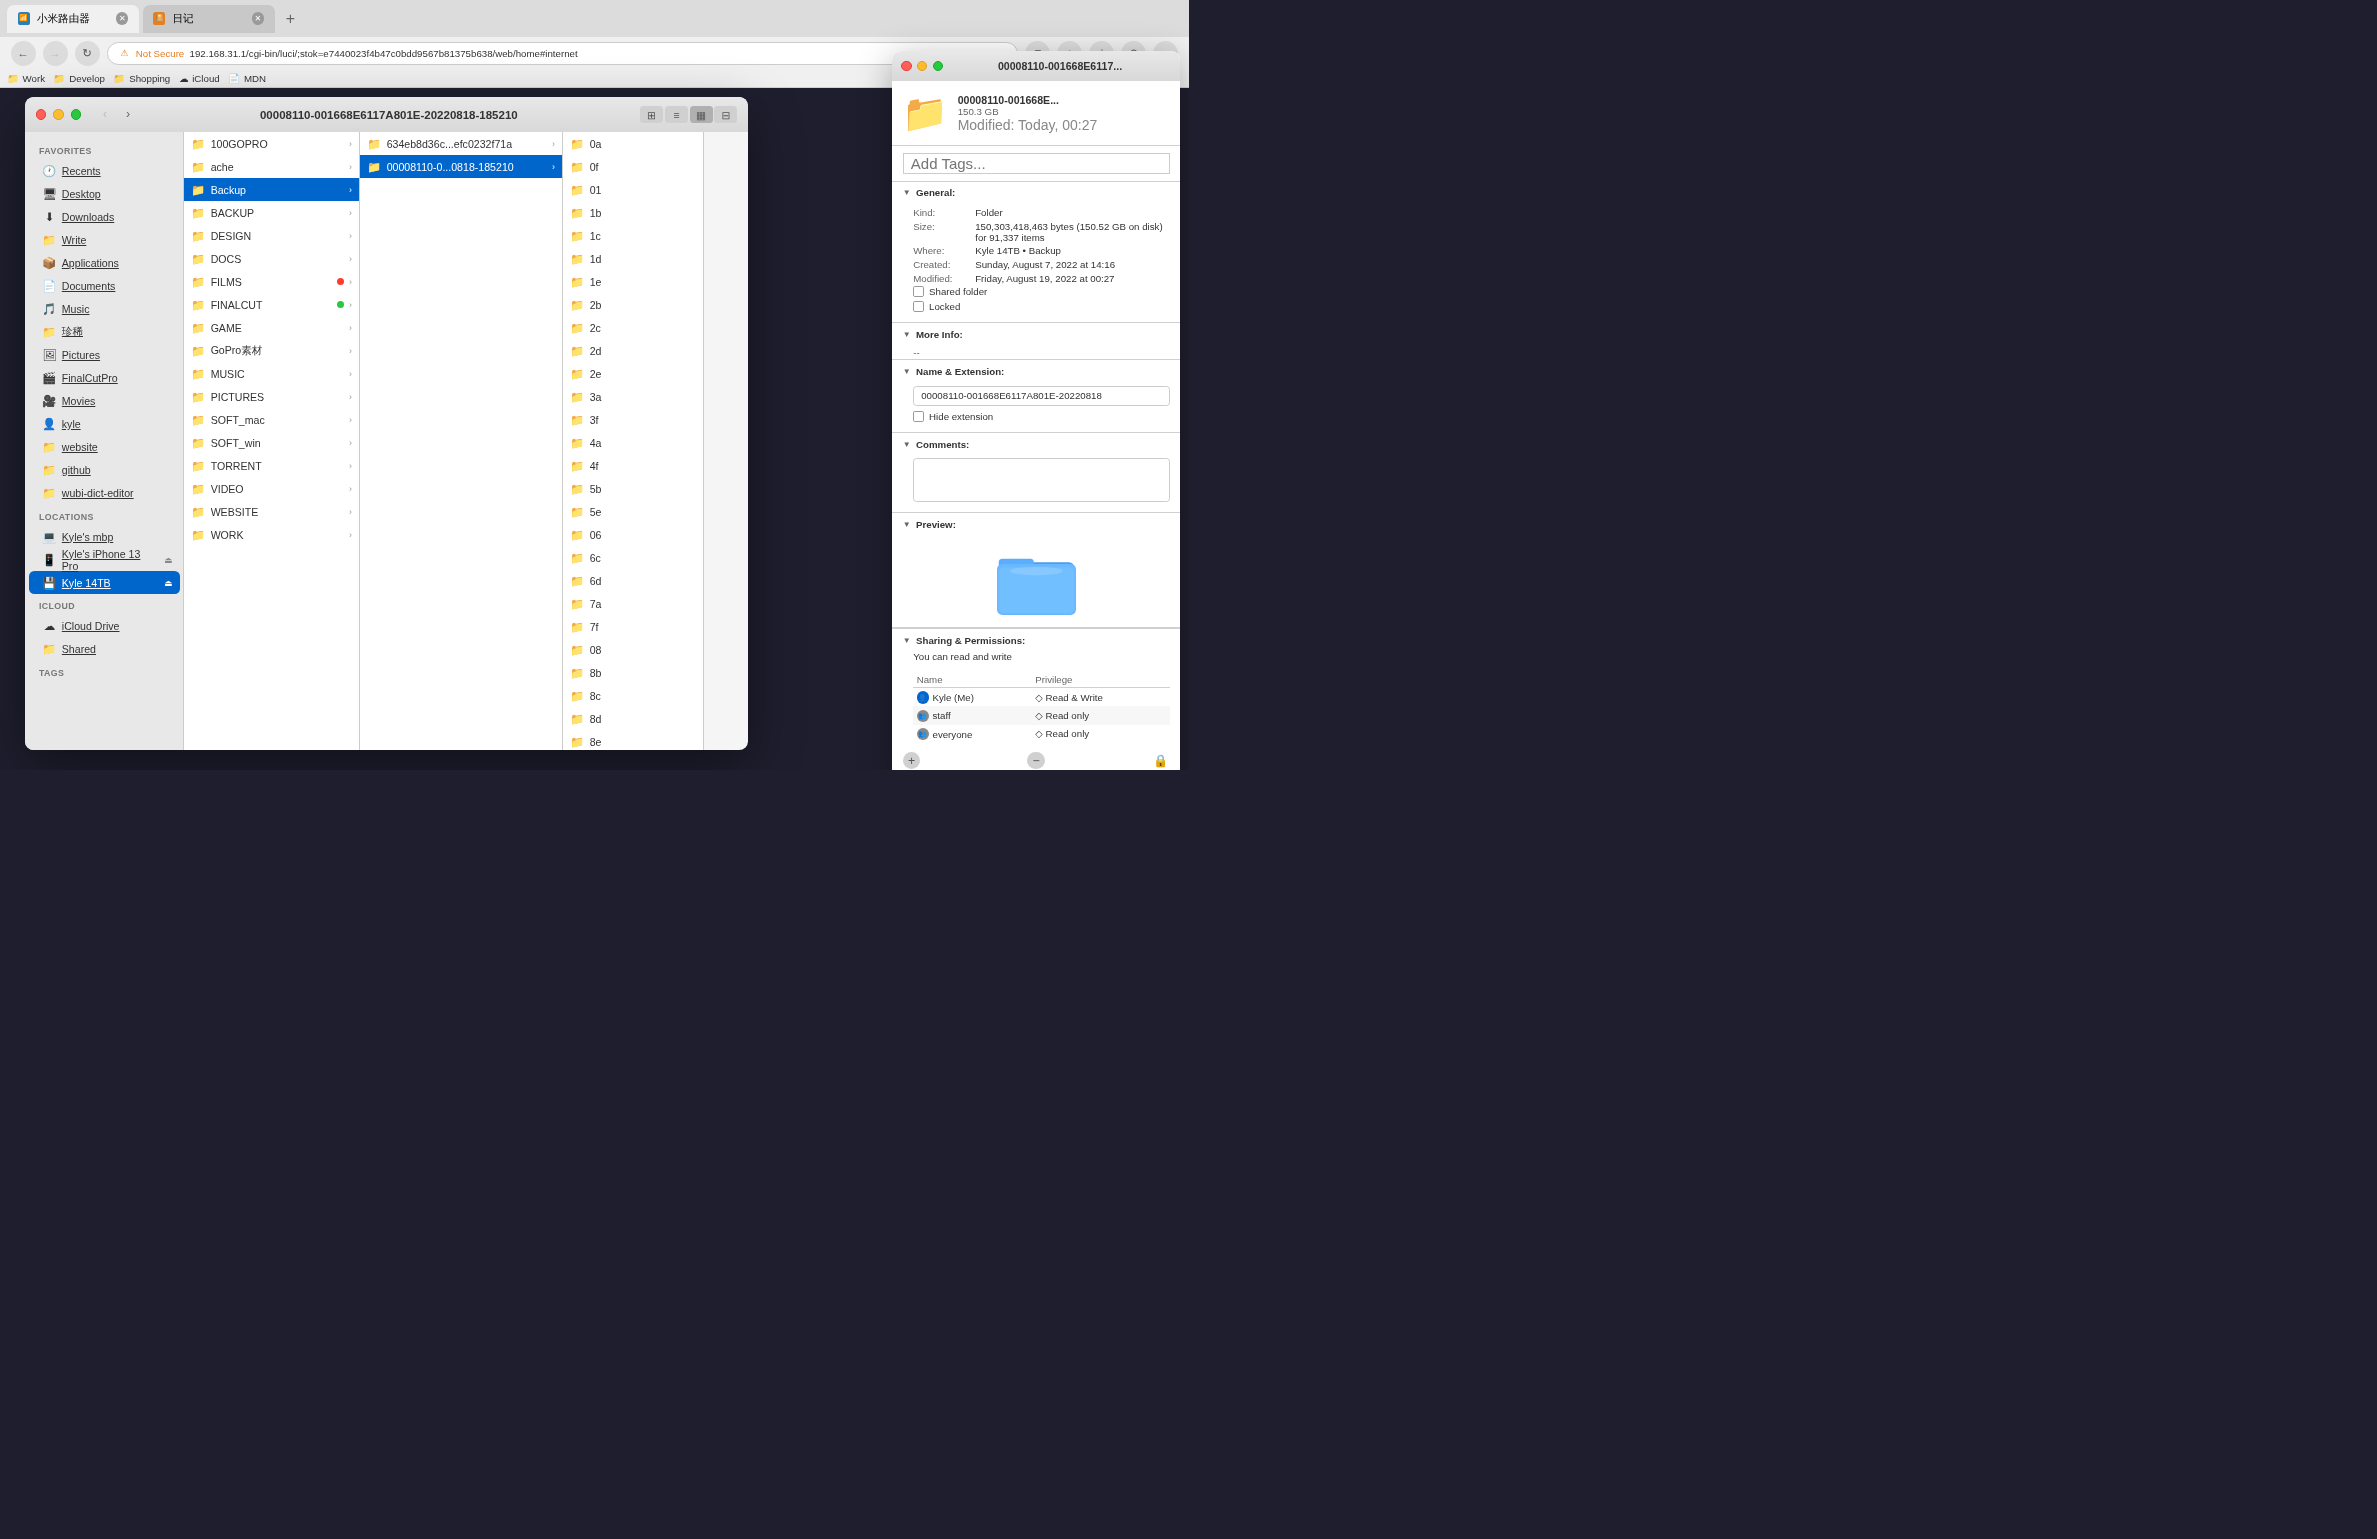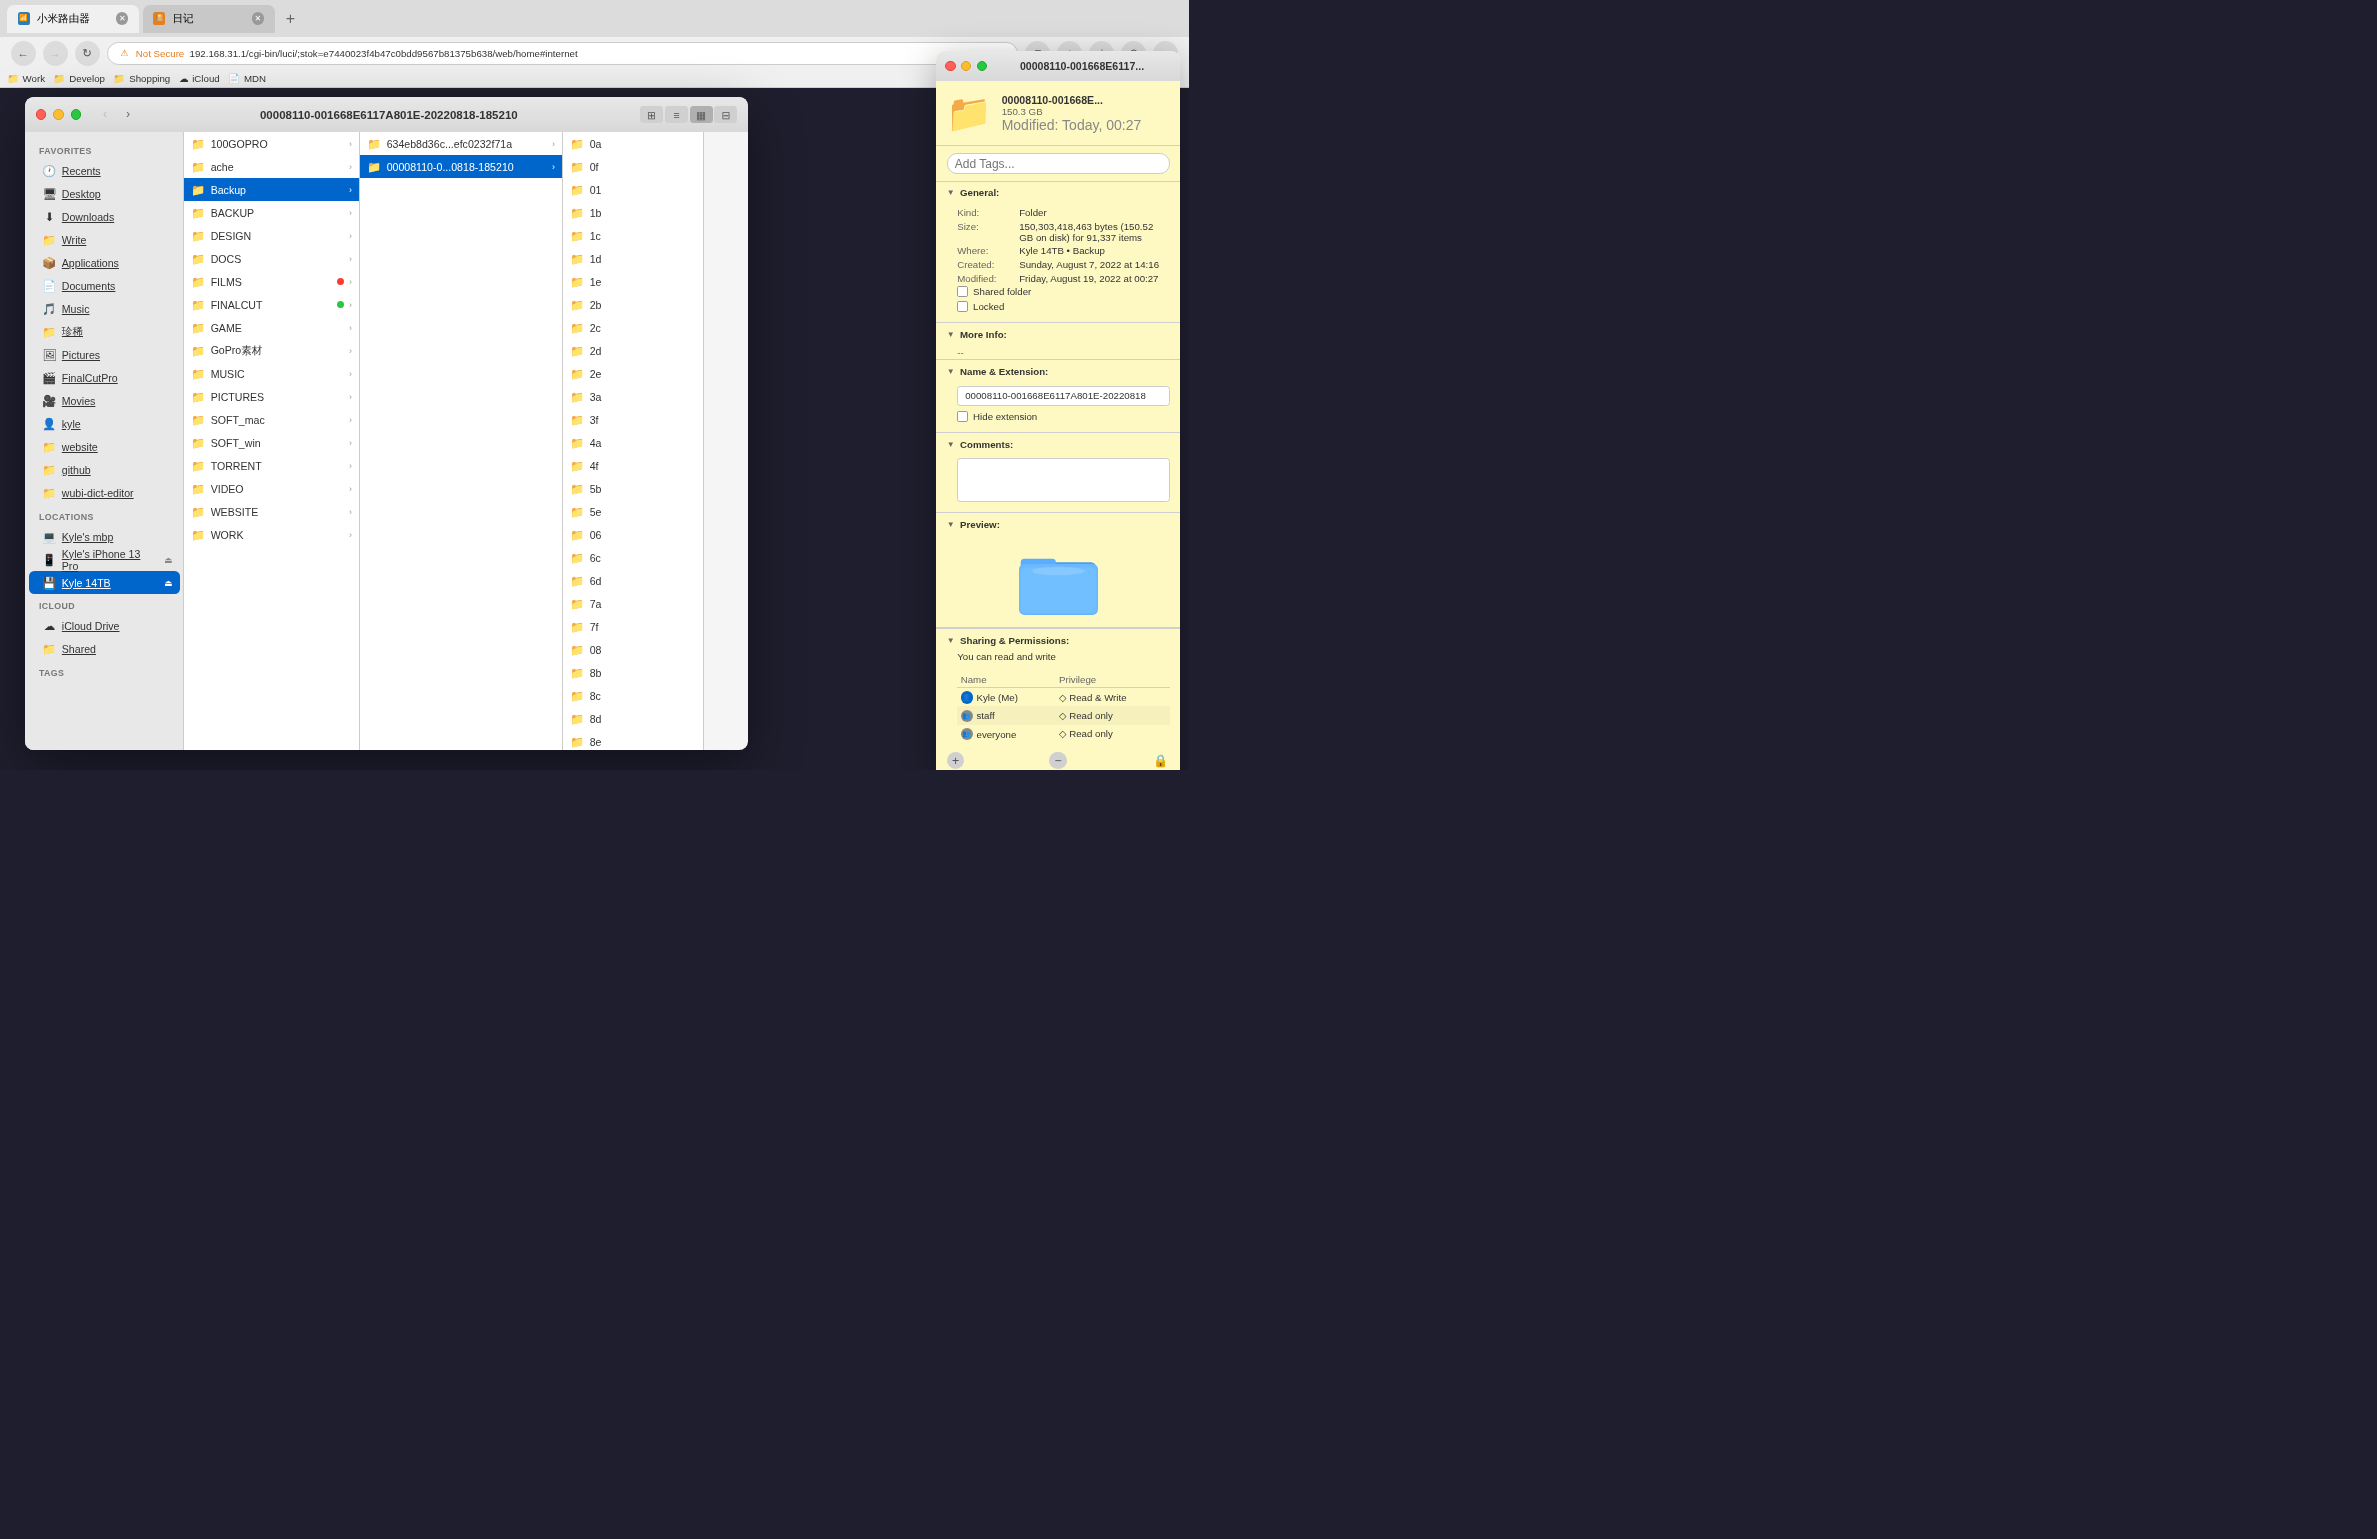--- a/index.html
+++ b/index.html
@@ -291,23 +291,23 @@
       flex-shrink: 0;
     }
     .dot-red { background: #ff3b30; }
     .dot-green { background: #28c840; }
 
     
     .info-panel {
       position: absolute;
       top: 51px;
       right: 8.8px;
-      width: 244px;
+      width: 288px;
       height: 732px;
-      background: #fef9c3;
+      background: #ffffff;
       border-radius: 8.8px;
       box-shadow: 0 8.8px 35px rgba(0,0,0,0.3);
       overflow-y: auto;
       display: flex;
       flex-direction: column;
     }
     .info-titlebar {
       height: 30px;
       background: linear-gradient(to bottom, #e8e8e8, #d8d8d8);
       display: flex;
@@ -345,23 +345,23 @@
       color: #666;
     }
     .info-tags {
       padding: 7px 10.6px;
       border-bottom: 0.9px solid #d0d0d0;
     }
     .info-tags-input {
       width: 100%;
       height: 21px;
       border: 0.9px solid #ccc;
-      border-radius: 10px;
+      border-radius: 0;
       padding: 0 7px;
-      font-size: 12px;
+      font-size: 15px;
       background: white;
       color: #999;
     }
     .info-section {
       border-bottom: 0.9px solid #d0d0d0;
     }
     .info-section-header {
       display: flex;
       align-items: center;
       padding: 5.3px 10.6px;

